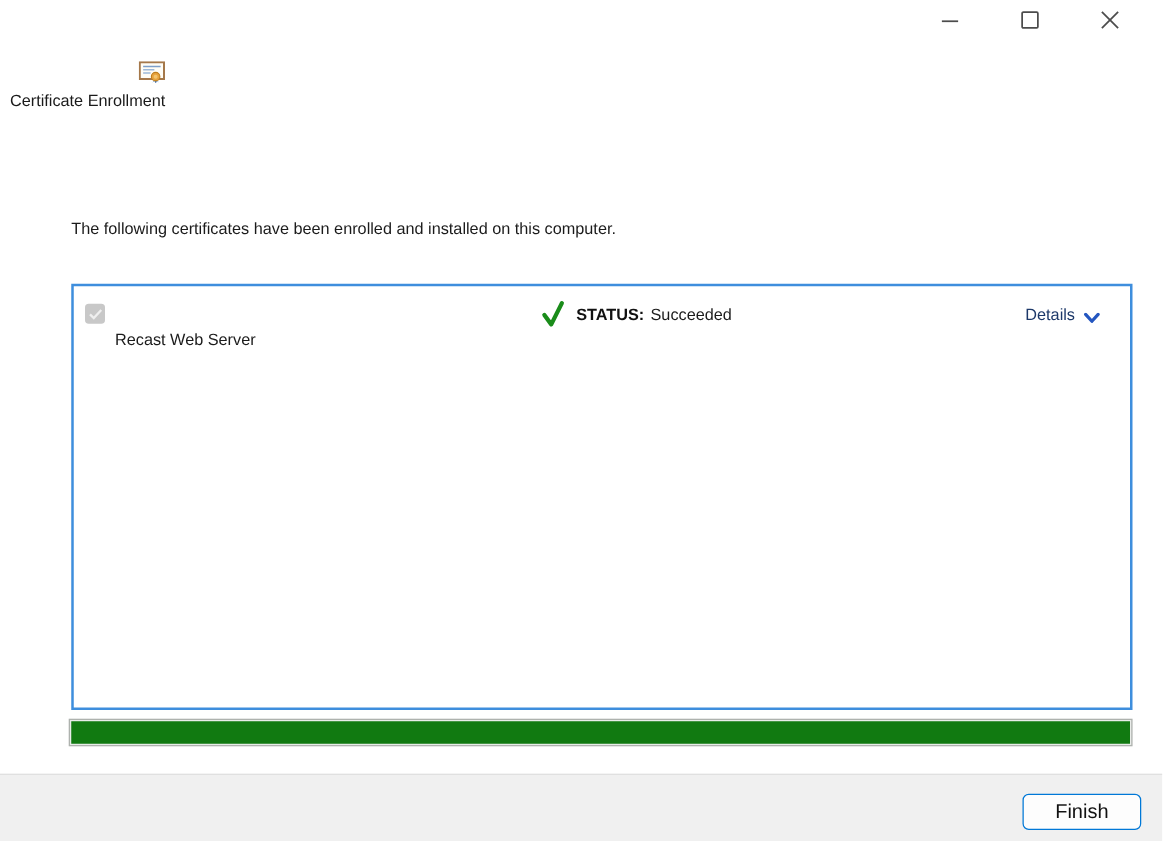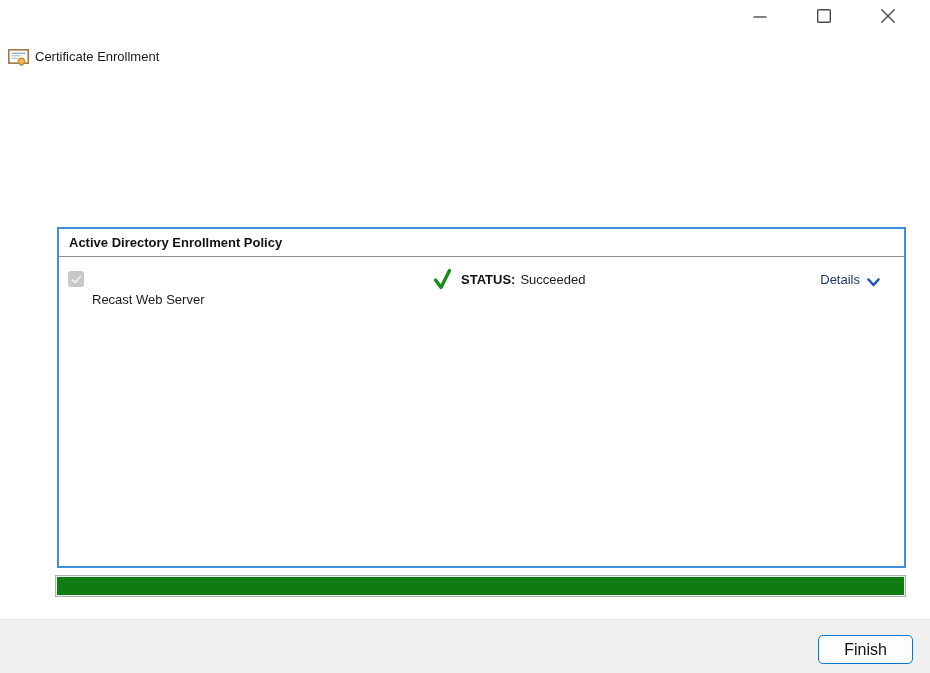--- a/index.html
+++ b/index.html
@@ -11,21 +11,21 @@
     color:#1b1b1b;
     overflow:hidden;
   }
   
   .winctl{position:absolute;top:8px;width:16px;height:16px;cursor:default;}
   .winctl svg{display:block;}
   .ctl-min{left:752px;}
   .ctl-max{left:816px;}
   .ctl-close{left:880px;}
   
-  .app-title{position:absolute;left:8px;top:49px;display:flex;align-items:flex-start;gap:6px;}
+  .app-title{position:absolute;left:8px;top:49px;display:flex;align-items:flex-end;gap:6px;flex-direction:column;}
   .app-title .txt{font-size:13px;color:#1a1a1a;}
   .cert-ico{width:21px;height:18px;display:inline-block;}
   
   .page-heading{position:absolute;left:57px;top:124px;font-size:18px;font-weight:400;color:#2b6cbf;margin:0;}
   .page-desc{position:absolute;left:57px;top:175px;font-size:13px;color:#1b1b1b;margin:0;}
   
   .panel{
     position:absolute;left:57px;top:227px;width:849px;height:341px;
     border:2px solid #3e8edd;background:#ffffff;box-sizing:border-box;
   }
@@ -99,23 +99,23 @@
       <line x1="3.5" y1="9.4" x2="9.5" y2="9.4" stroke="#9db8d8" stroke-width="1.1"></line>
       <polygon points="11.8,12.5 13.2,17.6 14.3,15.8 16.2,16.9" fill="#4f86c8"></polygon>
       <polygon points="15.2,12.5 13.8,17.6 12.7,15.8 10.8,16.9" fill="#3a6fb0"></polygon>
       <circle cx="13.5" cy="12.3" r="3.4" fill="#e8a33d" stroke="#c07f1d" stroke-width="0.9"></circle>
       <circle cx="13.5" cy="12.3" r="1.6" fill="#f3c56e"></circle>
     </svg>
     <span class="txt">Certificate Enrollment</span>
   </div>
 
 
+  <p class="page-desc">The following certificates have been enrolled and installed on this computer.</p>
 
   <div class="panel">
-    <div class="panel-header">Active Directory Enrollment Policy</div>
     <div class="panel-body">
       <div class="cert-row">
         <span class="chkbox">
           <svg width="11" height="9" viewBox="0 0 11 9">
             <polyline points="1,4.5 4,7.5 10,1" fill="none" stroke="#efefef" stroke-width="1.8"></polyline>
           </svg>
         </span>
         <span class="row-label">Recast Web Server</span>
         <span class="status-group">
           <svg class="status-check" viewBox="0 0 20 23">

